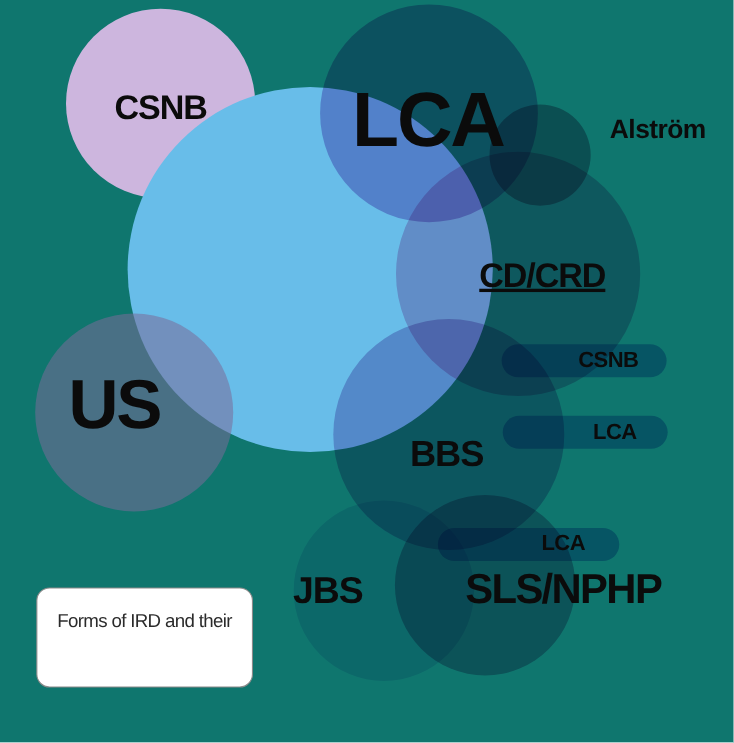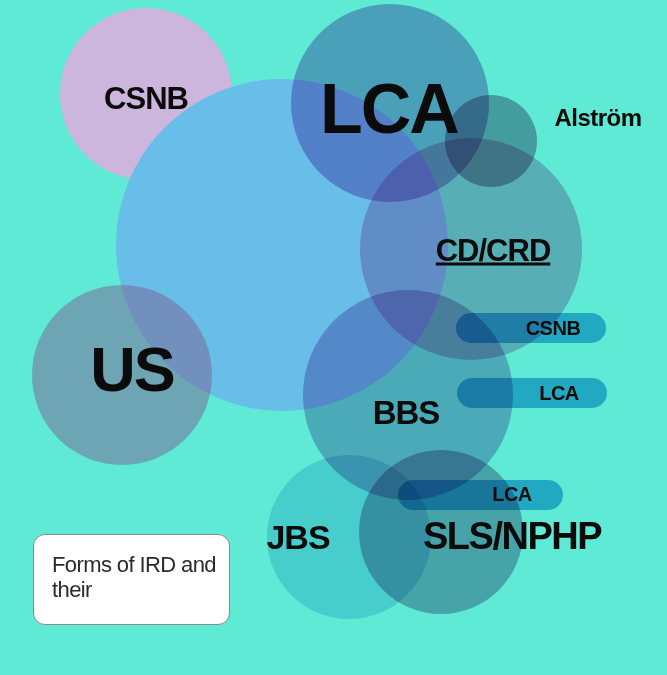--- a/index.html
+++ b/index.html
@@ -1,19 +1,19 @@
 <!DOCTYPE html>
 <html><head>
 <meta charset="utf-8">
 <style>
   html,body{margin:0;padding:0;background:#ffffff;}
   #canvas{
     position:relative;
     width:667px;height:675px;
-    background:#5eead4;
+    background:#0f766e;
     overflow:hidden;
     font-family:"Liberation Sans","DejaVu Sans",sans-serif;
   }
   .circle{
     position:absolute;
     border-radius:50%;
     mix-blend-mode:multiply;
   }
   .circle.flat{mix-blend-mode:normal;}
   
@@ -43,42 +43,42 @@
     color:#0b0b0b;
     white-space:nowrap;
     z-index:20;
     line-height:1;
   }
   .l-csnb   {left:146px; top:98px;  font-size:31px; letter-spacing:-1px;}
   .l-rp     {left:272px; top:241px; font-size:70px; letter-spacing:-2px;}
   .l-lca    {left:389px; top:109px; font-size:70px; letter-spacing:-2px;}
   .l-alstrom{left:558px; top:118px; font-size:24px; letter-spacing:-0.5px;margin-left:40px;}
   .l-cdcrd  {left:493px; top:250px; font-size:31px; letter-spacing:-1px;text-decoration:underline;}
-  .l-us     {left:132px; top:369px; font-size:63px; letter-spacing:-2px;}
+  .l-us     {left:104px; top:369px; font-size:63px; letter-spacing:-2px;}
   .l-bbs    {left:406px; top:388px; font-size:33px; letter-spacing:-1px;margin-top:24px;}
   .l-jbs    {left:298px; top:537px; font-size:34px; letter-spacing:-1px;}
   .l-sls    {left:512px; top:536px; font-size:38px; letter-spacing:-1.5px;}
   .l-pcsnb  {left:553px; top:328px; font-size:20px; letter-spacing:-0.5px;}
   .l-plca1  {left:559px; top:393px; font-size:20px; letter-spacing:-0.5px;}
   .l-plca2  {left:512px; top:494px; font-size:20px; letter-spacing:-0.5px;}
 
   .caption-box{
     position:absolute;
     left:33px; top:534px;
     width:197px; height:91px;
     border:1px solid #8a8a8a;
     border-radius:12px;
     box-sizing:border-box;
     background:#ffffff;
     z-index:30;
   }
   .caption-text{
     position:absolute;
     left:18px; top:17px;
-    font-size:22px;
+    font-size:17px;
     line-height:25px;
     letter-spacing:-0.6px;
     color:#2b2b2b;
     font-weight:normal;
   }
 </style>
 </head>
 <body>
 
 <div id="canvas">

